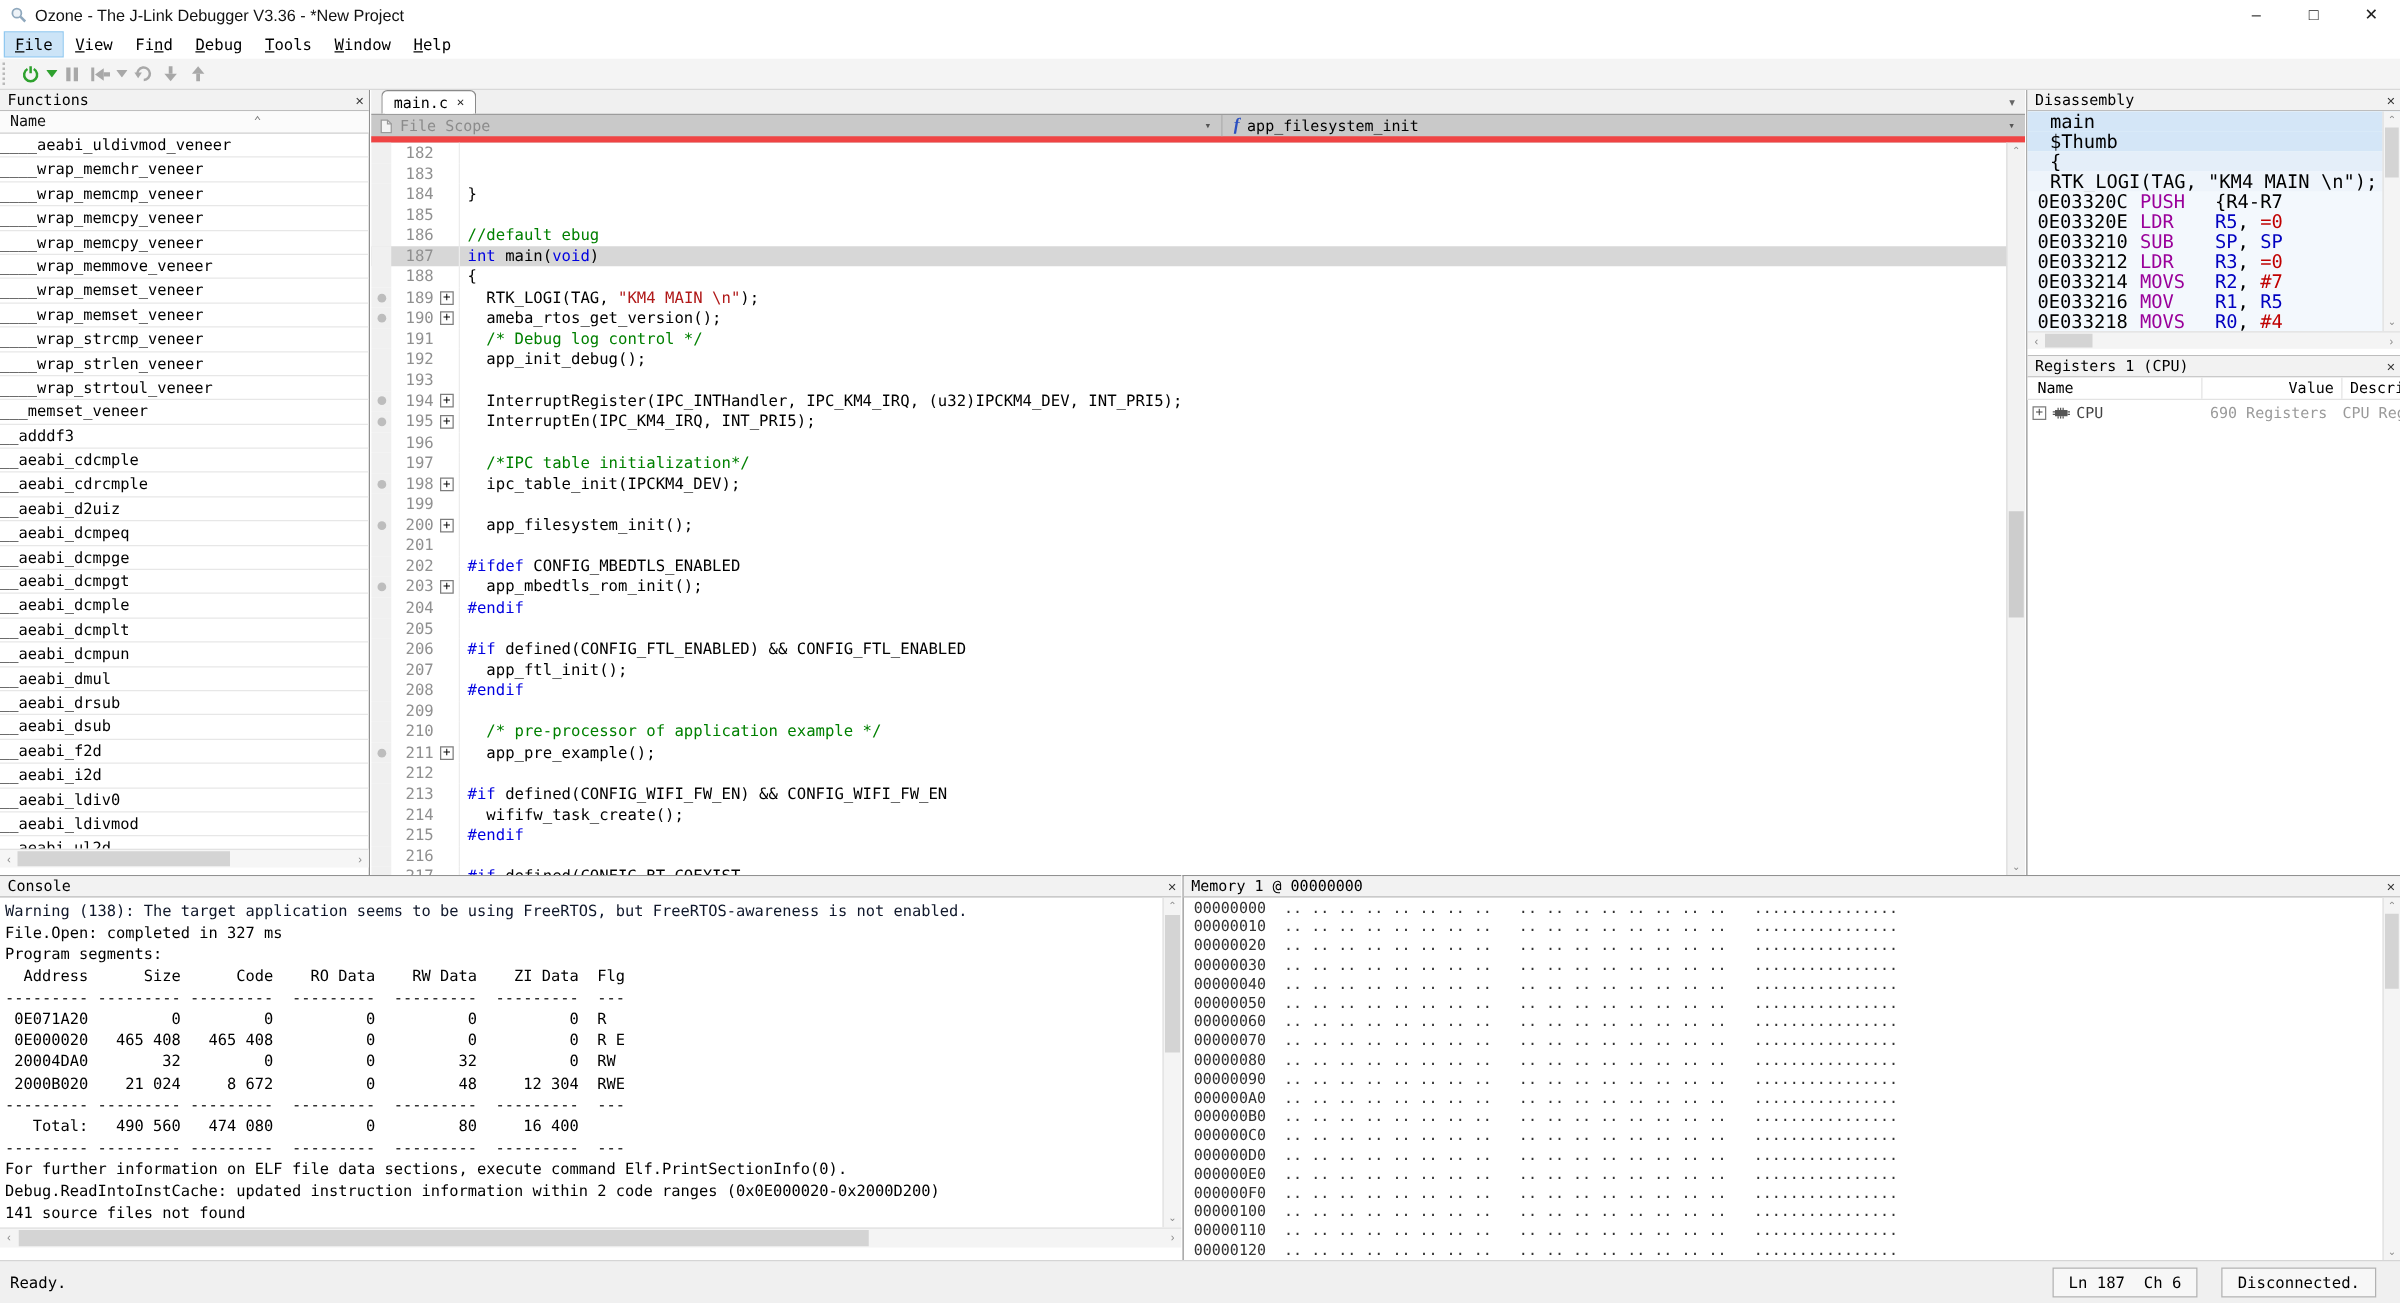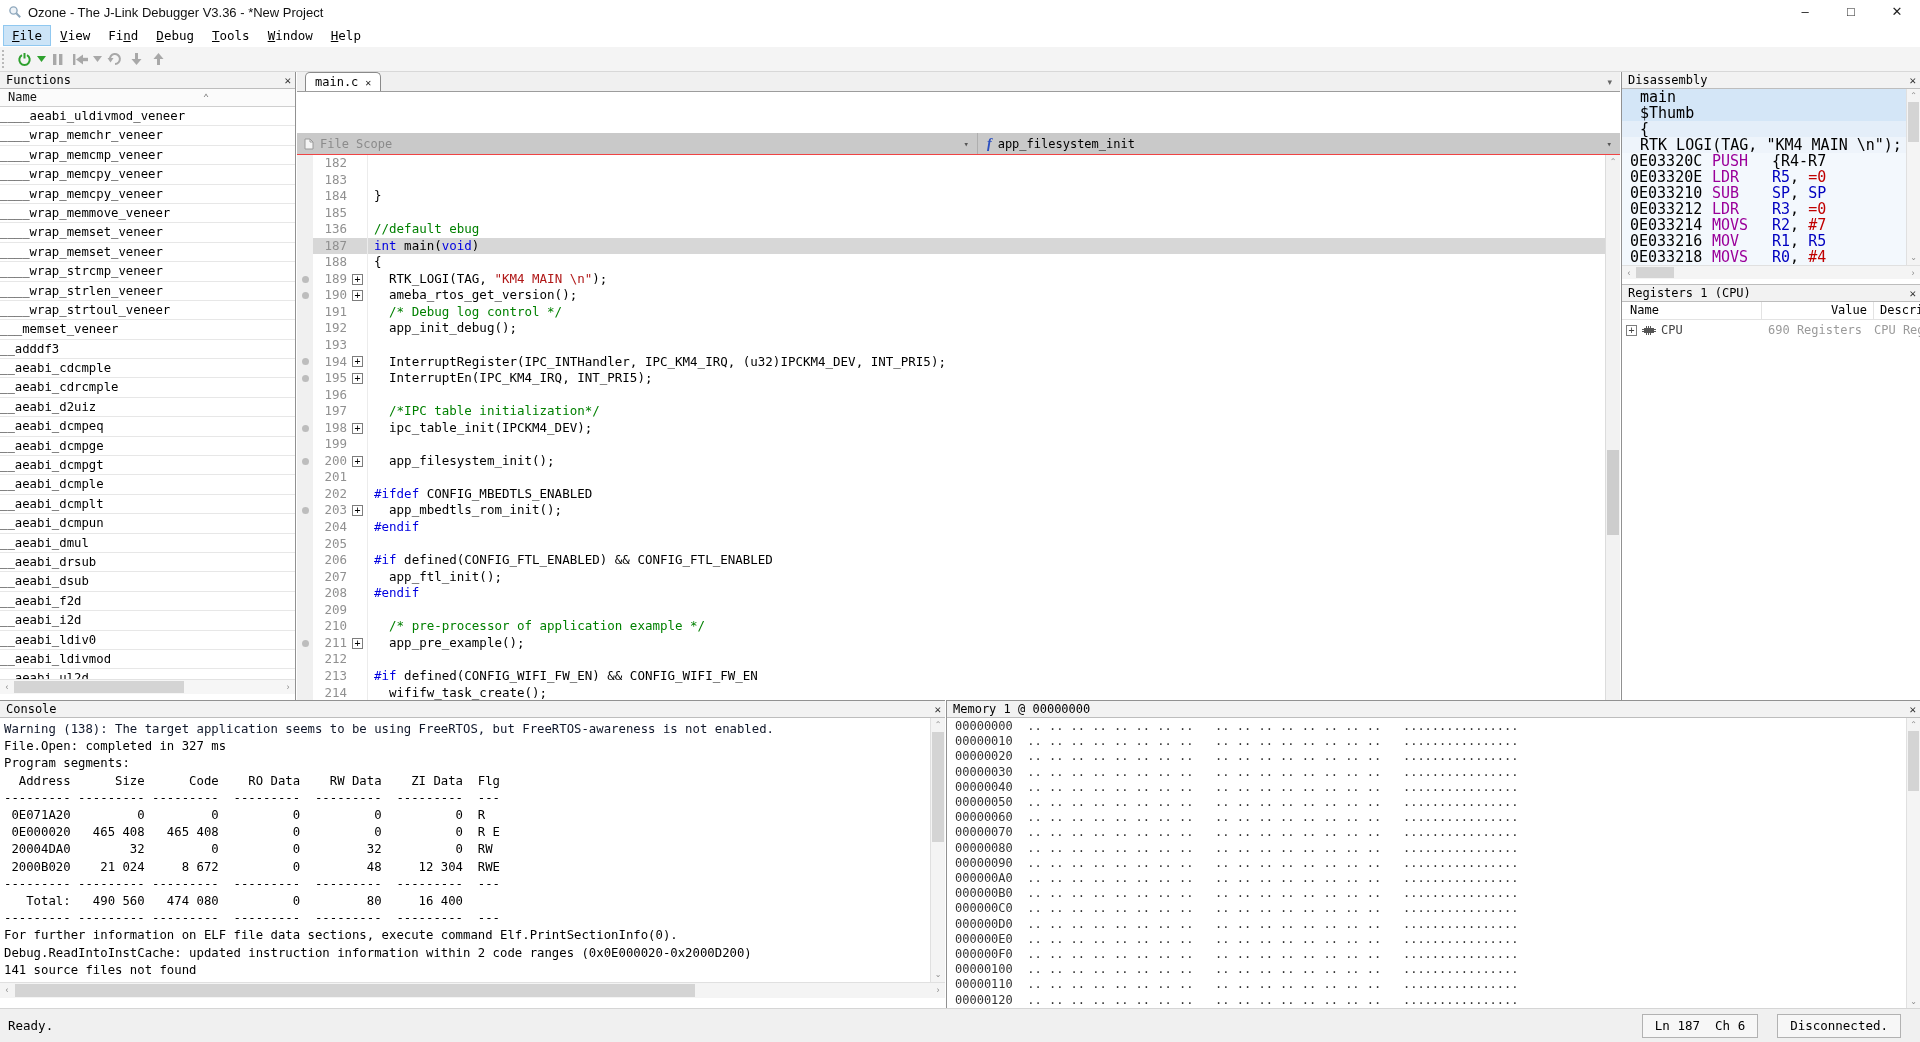--- a/index.html
+++ b/index.html
@@ -43,21 +43,21 @@
   .hs-right{position:absolute;right:0;top:0;width:14px;text-align:center;color:#8a8a8a;font-size:9px;line-height:14px;}
   #fn-hthumb{position:absolute;left:14px;top:1px;height:12px;width:170px;background:#d4d4d4;}
 
   
   #editor{position:absolute;left:297px;top:72px;width:1323px;height:628px;background:#fff;}
   #tabbar{height:19px;background:#f0f0f0;border-bottom:1px solid #9c9c9c;position:relative;display:flex;align-items:center;}
   #tab-mainc{margin-left:8px;height:18px;background:#fff;border:1px solid #8a8a8a;border-bottom:none;border-radius:5px 5px 0 0;
      display:flex;align-items:center;padding:0 9px;font-family:"DejaVu Sans Mono","Liberation Mono",monospace;font-size:12px;}
   #tab-mainc .tab-close{margin-left:7px;font-size:10px;color:#222;}
   #tabbar-caret{position:absolute;right:8px;bottom:4px;color:#666;font-size:9px;}
-  #navbar{height:22px;background:#c9c9c9;border-bottom:1px solid #ef4444;display:flex;box-sizing:border-box;margin-top:41px;}
+  #navbar{height:22px;background:#c9c9c9;border-bottom:5px solid #ef4444;display:flex;box-sizing:border-box;}
   .nav-combo{display:flex;align-items:center;font-family:"DejaVu Sans Mono","Liberation Mono",monospace;font-size:12px;position:relative;}
   #combo-scope{width:680px;border-right:1px solid #aeaeae;color:#8b8b8b;}
   #combo-func{flex:1;color:#000;}
   .nav-caret{position:absolute;right:8px;color:#555;font-size:9px;}
   .doc-icon{margin:0 6px 0 7px;display:flex;}
   .f-glyph{font-family:"Liberation Serif",serif;font-style:italic;font-weight:bold;color:#2b4fc0;font-size:14px;margin:0 6px 0 9px;}
 
   #code{position:relative;height:587px;overflow:hidden;}
   .code-row{display:flex;height:16.55px;white-space:pre;font-family:"DejaVu Sans Mono","Liberation Mono",monospace;font-size:12.5px;line-height:16.55px;}
   .code-row.cur{background:#d7d7d7;}
@@ -275,21 +275,21 @@
         <span>app_filesystem_init</span>
         <span class="nav-caret">▾</span>
       </div>
     </div>
     <div id="code">
       <div>
           <div class="code-row"><span class="c-margin"></span><span class="c-num">182</span><span class="c-plus"></span><span class="c-text"></span></div>
           <div class="code-row"><span class="c-margin"></span><span class="c-num">183</span><span class="c-plus"></span><span class="c-text"></span></div>
           <div class="code-row"><span class="c-margin"></span><span class="c-num">184</span><span class="c-plus"></span><span class="c-text"><span class="tok-t">}</span></span></div>
           <div class="code-row"><span class="c-margin"></span><span class="c-num">185</span><span class="c-plus"></span><span class="c-text"></span></div>
-          <div class="code-row"><span class="c-margin"></span><span class="c-num">136</span><span class="c-plus"></span><span class="c-text"><span class="tok-c">//default ebug</span></span></div>
+          <div class="code-row"><span class="c-margin"></span><span class="c-num">186</span><span class="c-plus"></span><span class="c-text"><span class="tok-c">//default ebug</span></span></div>
           <div class="code-row cur"><span class="c-margin"></span><span class="c-num">187</span><span class="c-plus"></span><span class="c-text"><span class="tok-k">int</span><span class="tok-t"> main(</span><span class="tok-k">void</span><span class="tok-t">)</span></span></div>
           <div class="code-row"><span class="c-margin"></span><span class="c-num">188</span><span class="c-plus"></span><span class="c-text"><span class="tok-t">{</span></span></div>
           <div class="code-row"><span class="c-margin"><span class="bp-dot"></span></span><span class="c-num">189</span><span class="c-plus"><span class="plus-box">+</span></span><span class="c-text"><span class="tok-t">  RTK_LOGI(TAG, </span><span class="tok-s">"KM4 MAIN \n"</span><span class="tok-t">);</span></span></div>
           <div class="code-row"><span class="c-margin"><span class="bp-dot"></span></span><span class="c-num">190</span><span class="c-plus"><span class="plus-box">+</span></span><span class="c-text"><span class="tok-t">  ameba_rtos_get_version();</span></span></div>
           <div class="code-row"><span class="c-margin"></span><span class="c-num">191</span><span class="c-plus"></span><span class="c-text"><span class="tok-c">  /* Debug log control */</span></span></div>
           <div class="code-row"><span class="c-margin"></span><span class="c-num">192</span><span class="c-plus"></span><span class="c-text"><span class="tok-t">  app_init_debug();</span></span></div>
           <div class="code-row"><span class="c-margin"></span><span class="c-num">193</span><span class="c-plus"></span><span class="c-text"></span></div>
           <div class="code-row"><span class="c-margin"><span class="bp-dot"></span></span><span class="c-num">194</span><span class="c-plus"><span class="plus-box">+</span></span><span class="c-text"><span class="tok-t">  InterruptRegister(IPC_INTHandler, IPC_KM4_IRQ, (u32)IPCKM4_DEV, INT_PRI5);</span></span></div>
           <div class="code-row"><span class="c-margin"><span class="bp-dot"></span></span><span class="c-num">195</span><span class="c-plus"><span class="plus-box">+</span></span><span class="c-text"><span class="tok-t">  InterruptEn(IPC_KM4_IRQ, INT_PRI5);</span></span></div>
           <div class="code-row"><span class="c-margin"></span><span class="c-num">196</span><span class="c-plus"></span><span class="c-text"></span></div>

